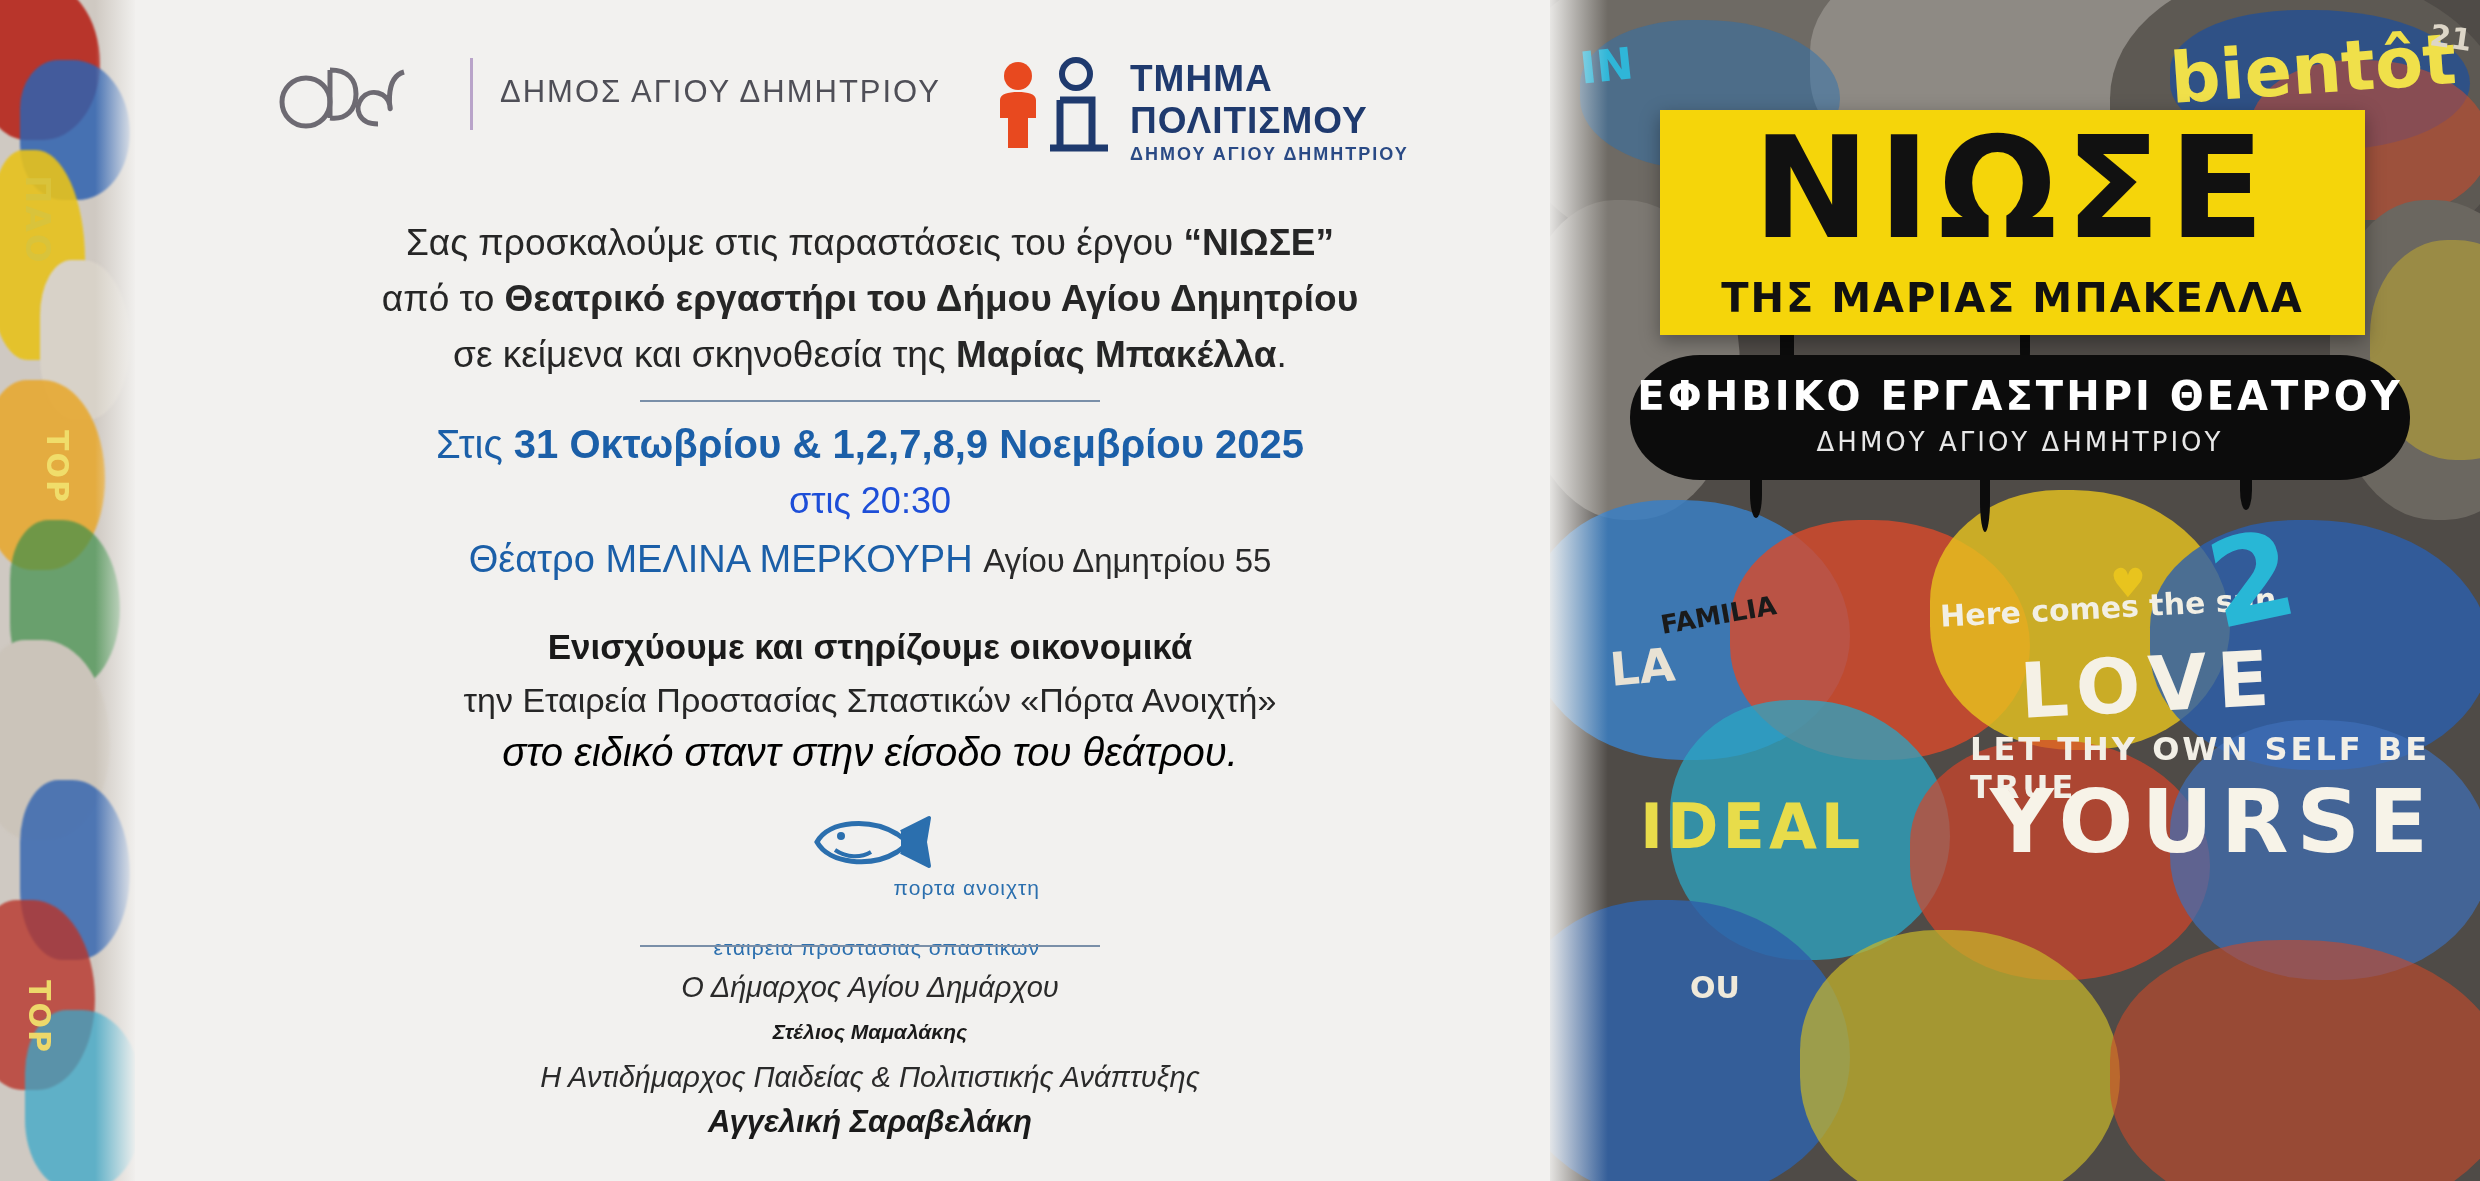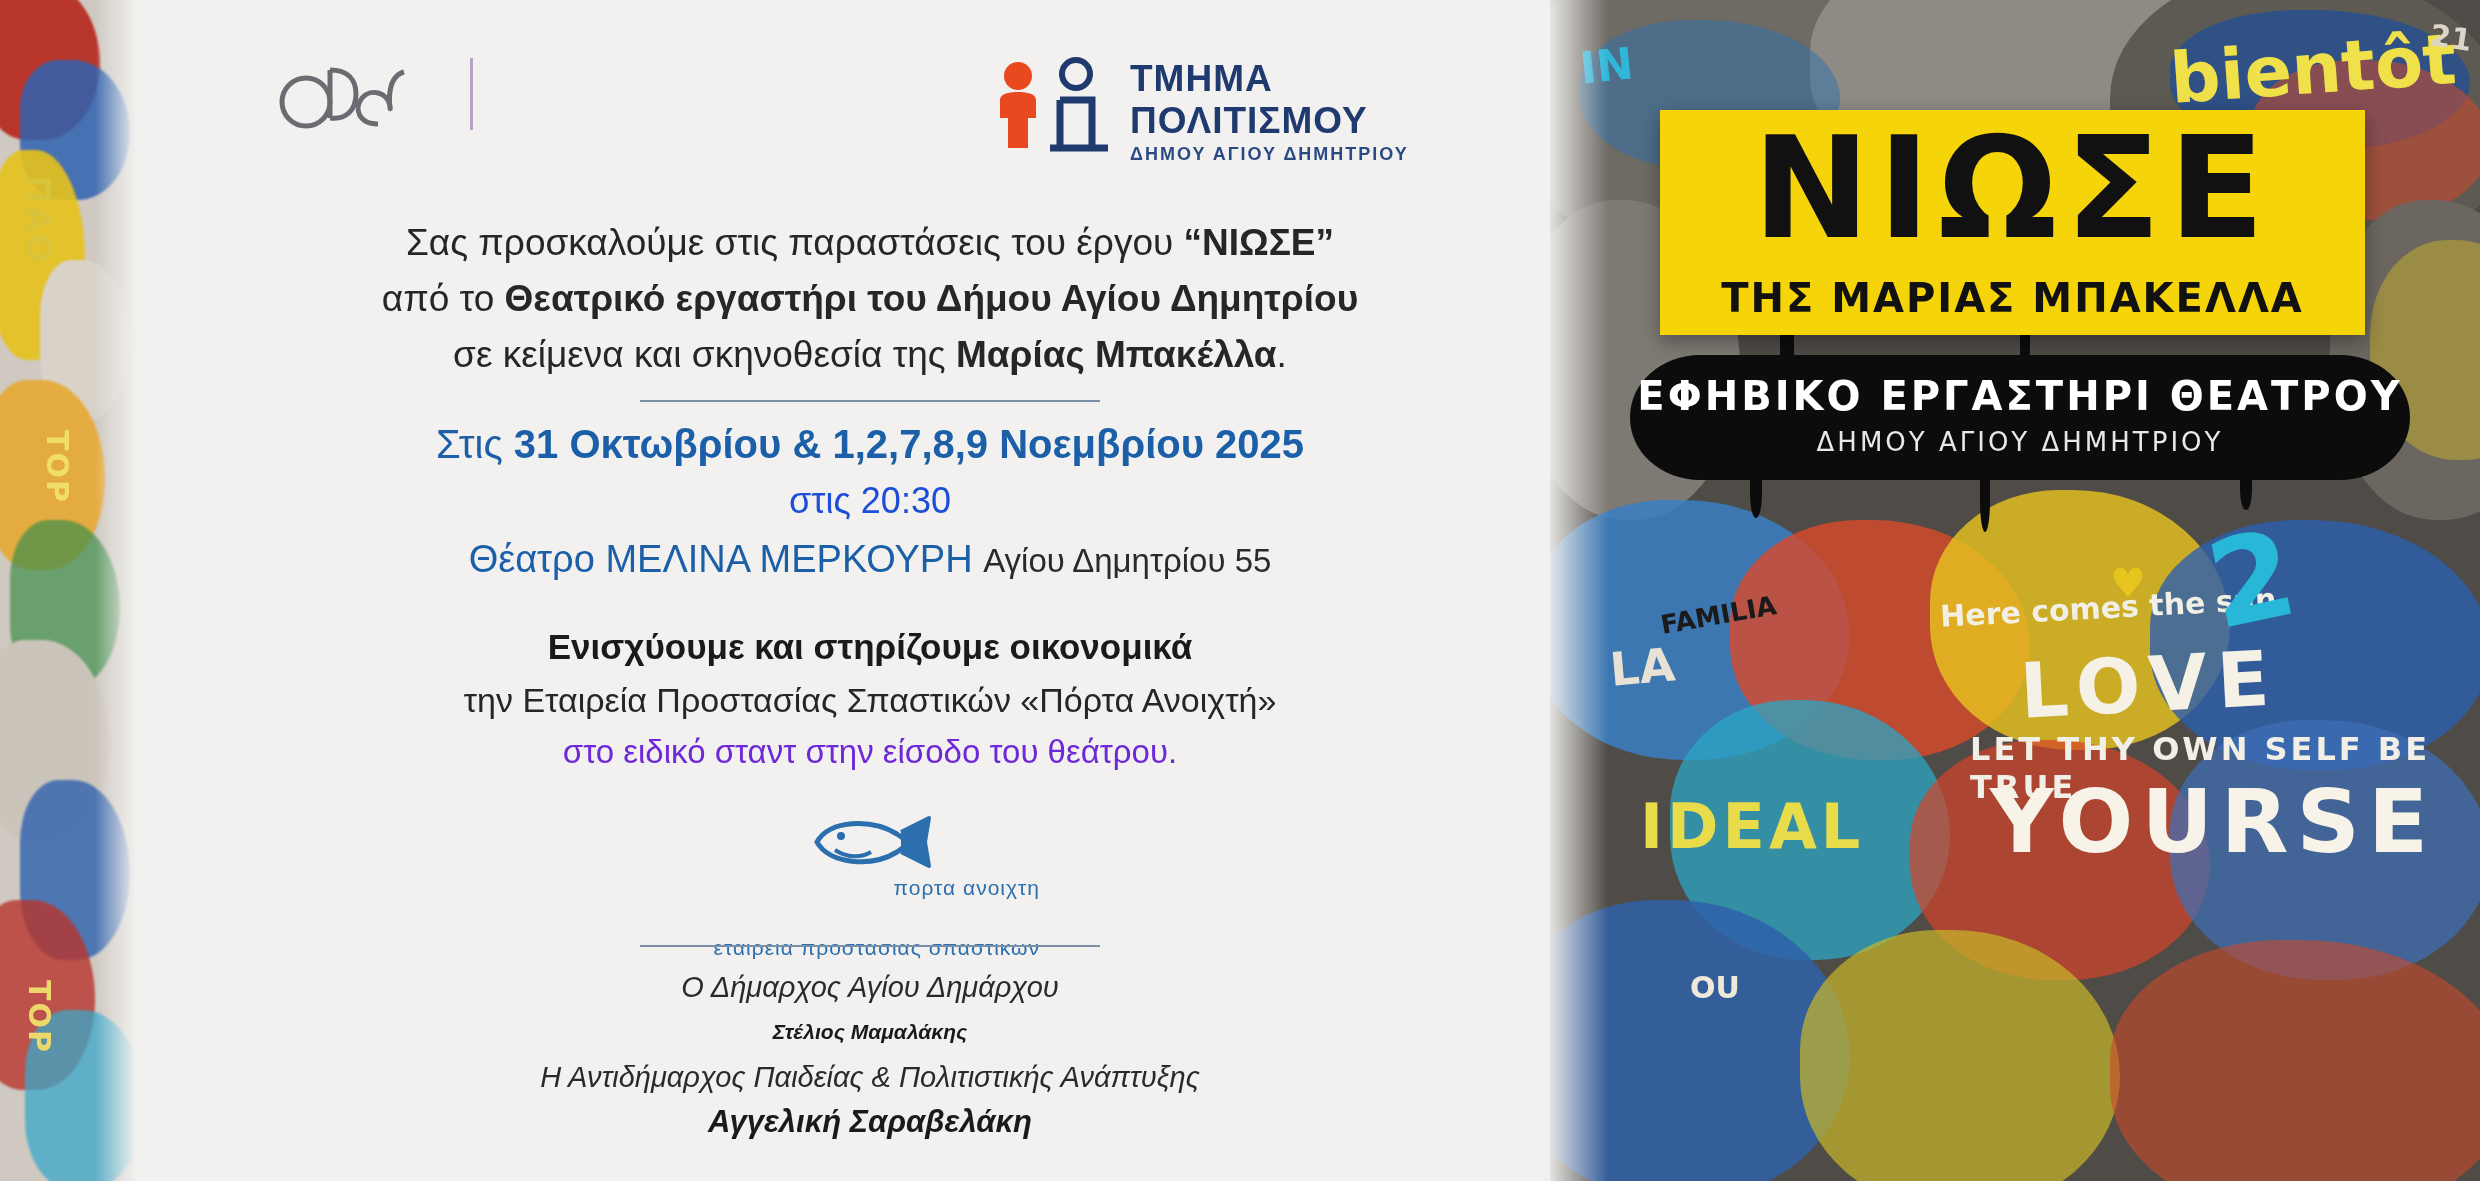--- a/index.html
+++ b/index.html
@@ -224,21 +224,21 @@
   }
 
   .support-block {
     position: absolute;
     left: 0; top: 620px;
     width: 1400px;
     text-align: center;
   }
   .support-1 { font-size: 35px; font-weight: 700; color: #1a1a1a; line-height: 54px; }
   .support-2 { font-size: 34px; color: #262626; line-height: 52px; }
-  .support-3 { font-size: 33px; color: #6d28d9; line-height: 52px; }
+  .support-3 { font-size: 40px; color: #000000; line-height: 52px; font-style: italic; }
 
   .porta-logo {
     position: absolute;
     left: 530px; top: 810px;
     width: 340px;
     text-align: right;
   }
   .porta-fish { width: 130px; height: 62px; margin: 0 auto; display: block; }
   .porta-t1 { font-size: 21px; color: #2b6fae; letter-spacing: 1px; margin-top: 4px; }
   .porta-t2 { font-size: 21px; color: #2b6fae; letter-spacing: 1px; margin-top: 36px; }
@@ -336,20 +336,21 @@
 
     <div class="header-row">
       <div class="dad-logo">
         <svg width="180" height="80" viewBox="0 0 180 80">
           <circle cx="36" cy="44" r="24" fill="none" stroke="#6d6a72" stroke-width="5"></circle>
           <path d="M60 60 L60 12 M60 12 C78 12 86 22 86 36 C86 52 76 62 60 60" fill="none" stroke="#6d6a72" stroke-width="5"></path>
           <path d="M108 66 C88 66 84 50 92 40 C100 30 118 34 120 48 C122 62 112 20 134 14" fill="none" stroke="#6d6a72" stroke-width="5"></path>
         </svg>
       </div>
       <div class="dad-divider"></div>
+      <div class="dad-name">ΔΗΜΟΣ ΑΓΙΟΥ ΔΗΜΗΤΡΙΟΥ</div>
 
       <div class="culture-logo">
         <svg class="cl-mark" viewBox="0 0 128 96">
           <circle cx="28" cy="20" r="14" fill="#e8491f"></circle>
           <path d="M10 44 C10 38 18 36 28 36 C38 36 46 38 46 44 L46 62 L38 62 L38 92 L18 92 L18 62 L10 62 Z" fill="#e8491f"></path>
           <circle cx="86" cy="18" r="14" fill="none" stroke="#1f3a6e" stroke-width="6"></circle>
           <path d="M70 44 L102 44 L102 92" fill="none" stroke="#1f3a6e" stroke-width="7"></path>
           <path d="M60 92 L118 92" stroke="#1f3a6e" stroke-width="7"></path>
           <path d="M70 44 L70 92" stroke="#1f3a6e" stroke-width="7"></path>
         </svg>

